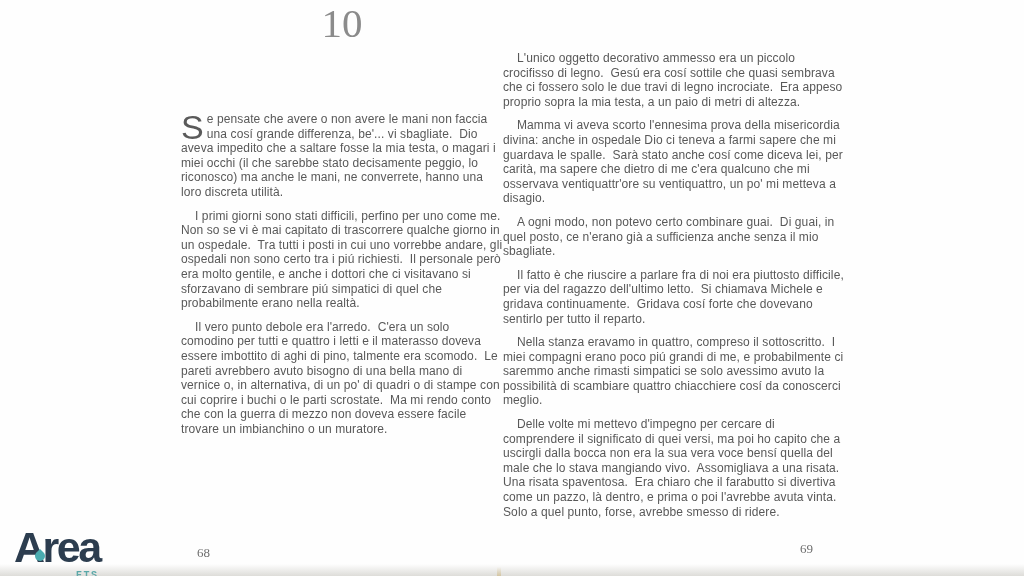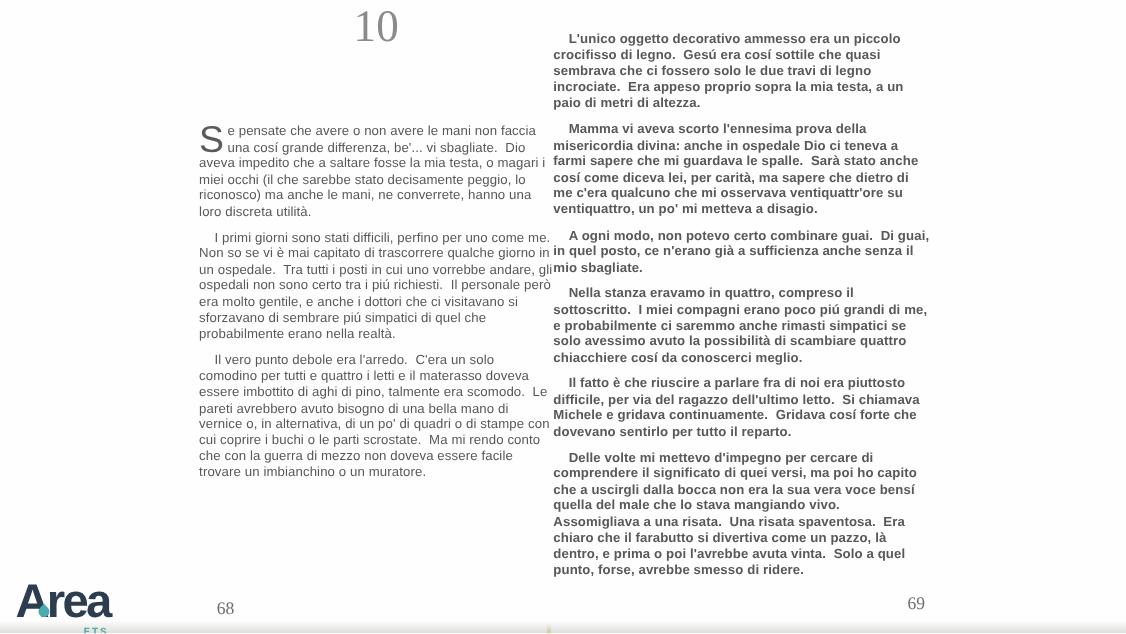--- a/index.html
+++ b/index.html
@@ -20,21 +20,21 @@
   .page-col {
     position: absolute;
     top: 0;
     color: #585858;
     font-size: 12px;
     line-height: 14.6px;
     text-align: left;
     letter-spacing: 0.1px;
   }
   .left-col  { left: 181px; width: 322px; }
-  .right-col { left: 503px; width: 344px; padding-top: 28px; font-weight: bold; }
+  .right-col { left: 503px; width: 344px; padding-top: 51px; }
 
   .chapter-title {
     font-family: "Liberation Serif", serif;
     font-weight: 400;
     font-size: 41px;
     line-height: 46px;
     color: #8b8b8b;
     text-align: center;
     margin: 0 0 66px 0;
   }
@@ -51,25 +51,25 @@
     font-size: 34px;
     line-height: 26px;
     padding: 2px 3px 0 0;
     color: #5a5a5a;
     font-family: "Liberation Sans", sans-serif;
   }
 
   .page-number {
     position: absolute;
     font-family: "Liberation Serif", serif;
-    font-size: 16px;
+    font-size: 13px;
     color: #6e6e6e;
   }
   #page-number-left  { left: 197px; top: 545px; }
-  #page-number-right { left: 825px; top: 541px; }
+  #page-number-right { left: 800px; top: 541px; }
 
   
   .logo {
     position: absolute;
     left: 14px; top: 524px;
     width: 110px; height: 62px;
   }
   .logo-word {
     position: absolute;
     left: 0; top: 0;
@@ -124,22 +124,22 @@
         <p class="para">I primi giorni sono stati difficili, perfino per uno come me.  Non so se vi è mai capitato di trascorrere qualche giorno in un ospedale.  Tra tutti i posti in cui uno vorrebbe andare, gli ospedali non sono certo tra i piú richiesti.  Il personale però era molto gentile, e anche i dottori che ci visitavano si sforzavano di sembrare piú simpatici di quel che probabilmente erano nella realtà.</p>
         <p class="para">Il vero punto debole era l'arredo.  C'era un solo comodino per tutti e quattro i letti e il materasso doveva essere imbottito di aghi di pino, talmente era scomodo.  Le pareti avrebbero avuto bisogno di una bella mano di vernice o, in alternativa, di un po' di quadri o di stampe con cui coprire i buchi o le parti scrostate.  Ma mi rendo conto che con la guerra di mezzo non doveva essere facile trovare un imbianchino o un muratore.</p>
       </div>
   </div>
 
   <div class="page-col right-col">
     <div>
         <p class="para">L'unico oggetto decorativo ammesso era un piccolo crocifisso di legno.  Gesú era cosí sottile che quasi sembrava che ci fossero solo le due travi di legno incrociate.  Era appeso proprio sopra la mia testa, a un paio di metri di altezza.</p>
         <p class="para">Mamma vi aveva scorto l'ennesima prova della misericordia divina: anche in ospedale Dio ci teneva a farmi sapere che mi guardava le spalle.  Sarà stato anche cosí come diceva lei, per carità, ma sapere che dietro di me c'era qualcuno che mi osservava ventiquattr'ore su ventiquattro, un po' mi metteva a disagio.</p>
         <p class="para">A ogni modo, non potevo certo combinare guai.  Di guai, in quel posto, ce n'erano già a sufficienza anche senza il mio sbagliate.</p>
+        <p class="para">Il fatto è che riuscire a parlare fra di noi era piuttosto difficile, per via del ragazzo dell'ultimo letto.  Si chiamava Michele e gridava continuamente.  Gridava cosí forte che dovevano sentirlo per tutto il reparto.</p>
         <p class="para">Nella stanza eravamo in quattro, compreso il sottoscritto.  I miei compagni erano poco piú grandi di me, e probabilmente ci saremmo anche rimasti simpatici se solo avessimo avuto la possibilità di scambiare quattro chiacchiere cosí da conoscerci meglio.</p>
-        <p class="para">Il fatto è che riuscire a parlare fra di noi era piuttosto difficile, per via del ragazzo dell'ultimo letto.  Si chiamava Michele e gridava continuamente.  Gridava cosí forte che dovevano sentirlo per tutto il reparto.</p>
         <p class="para">Delle volte mi mettevo d'impegno per cercare di comprendere il significato di quei versi, ma poi ho capito che a uscirgli dalla bocca non era la sua vera voce bensí quella del male che lo stava mangiando vivo.  Assomigliava a una risata.  Una risata spaventosa.  Era chiaro che il farabutto si divertiva come un pazzo, là dentro, e prima o poi l'avrebbe avuta vinta.  Solo a quel punto, forse, avrebbe smesso di ridere.</p>
       </div>
   </div>
 
   <div class="page-number" id="page-number-left">68</div>
   <div class="page-number" id="page-number-right">69</div>
 
   <div class="logo">
     <span class="logo-word">Area</span>
     <span class="logo-drop"></span>

